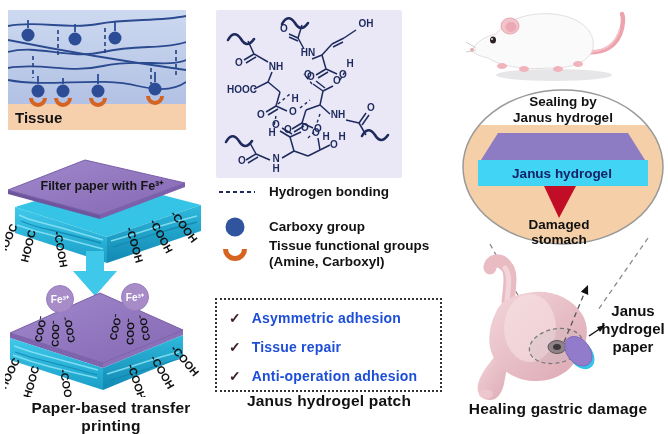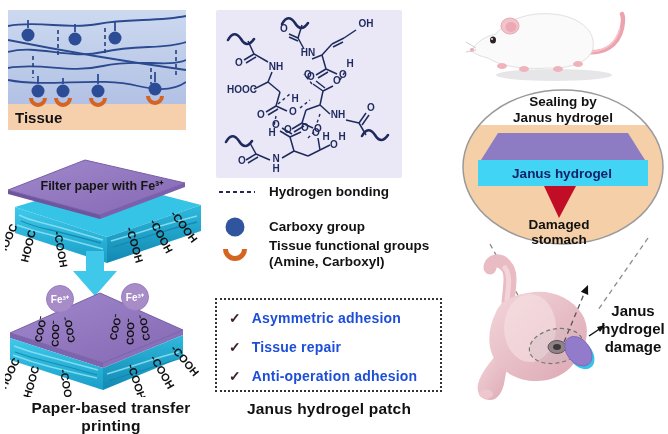--- a/index.html
+++ b/index.html
@@ -318,21 +318,21 @@
     <div class="check-row">
       <span class="check-mark">✓</span>
       <span class="check-label">Tissue repair</span>
     </div>
     <div class="check-row" style="margin-bottom:0;">
       <span class="check-mark">✓</span>
       <span class="check-label">Anti-operation adhesion</span>
     </div>
   </div>
 
-  <div class="abs caption" style="left:216px;top:400px;width:226px;">Janus hydrogel patch</div>
+  <div class="abs caption" style="left:216px;top:392px;width:226px;">Janus hydrogel patch</div>
 
   <svg class="abs" style="left:466px;top:2px;" width="170" height="82" viewBox="0 0 170 82">
     <ellipse cx="88" cy="73" rx="58" ry="6" fill="#e6e6e9"></ellipse>
     <path d="M118,50 C138,52 152,44 156,26 C157,21 158,16 156,12" stroke="#eda3ad" stroke-width="4.5" fill="none" stroke-linecap="round"></path>
     <path d="M120,50 C138,50 150,42 154,26" stroke="#f6c3ca" stroke-width="1.6" fill="none"></path>
     <path d="M6,48 C10,40 20,34 30,32 C40,18 62,10 86,12 C112,14 130,28 127,46 C124,60 104,67 82,66 C58,68 34,64 22,56 C14,54 8,52 6,48 Z" fill="#fbfafa" stroke="#e2dfe0" stroke-width="1"></path>
     <ellipse cx="44" cy="24" rx="9" ry="8" fill="#f3c3ca" stroke="#e5a9b3" stroke-width="1"></ellipse>
     <ellipse cx="45" cy="25" rx="5.5" ry="5" fill="#eaa9b4"></ellipse>
     <ellipse cx="27" cy="38" rx="3" ry="3.5" fill="#2b2326"></ellipse>
     <circle cx="26" cy="37" r="0.9" fill="#fff"></circle>
@@ -408,17 +408,18 @@
     <g>
       <line x1="137" y1="108" x2="149" y2="100" stroke="#111" stroke-width="1.5"></line>
       <polygon points="153,97 145,99 148,104" fill="#111"></polygon>
     </g>
   </svg>
 
 
   <div class="abs rlabel" style="left:594px;top:302px;width:78px;line-height:18px;">
     <span>Janus</span><br>
     <span>hydrogel</span><br>
-    <span>damage</span>
-  </div>
-
+    <span>paper</span>
+  </div>
+
+  <div class="abs caption" style="left:452px;top:400px;width:212px;">Healing gastric damage</div>
 
 </div>
 
 </body></html>

